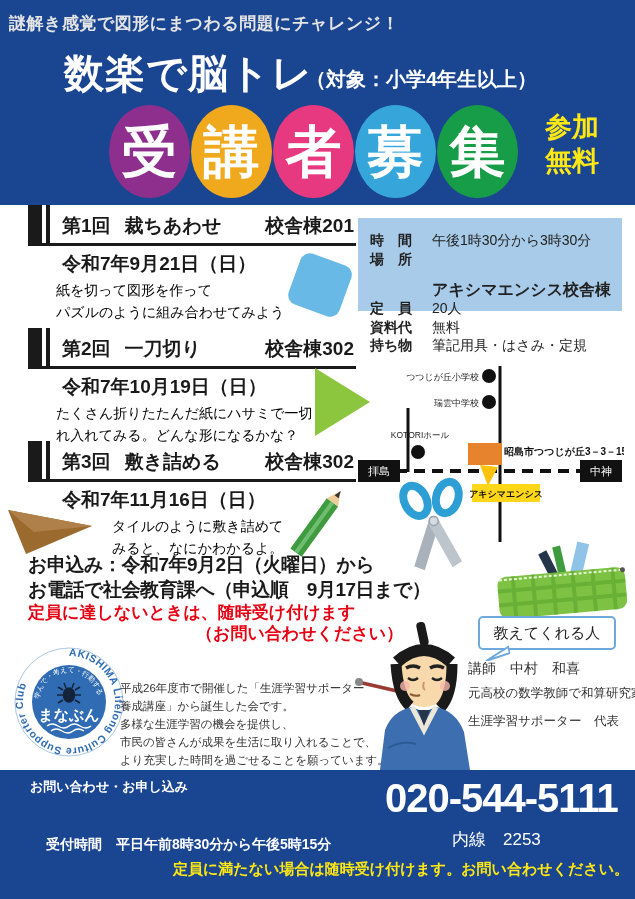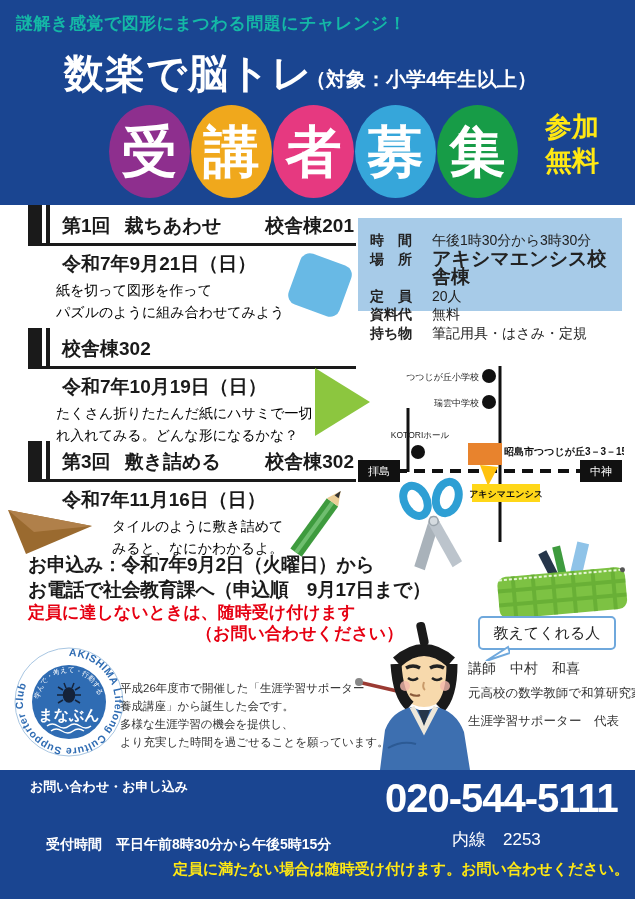--- a/index.html
+++ b/index.html
@@ -1,20 +1,20 @@
 <!DOCTYPE html>
 <html style="--banner_blue: #1A4591; --info_bg: #A7CBE8; --accent_red: #E60012; --free_yellow: #FFE813; --deco_blue: #68B9E5; --deco_green: #8CC63F; --deco_brown: #9A6A2F; --map_orange: #E8832D; --tag_yellow: #FFD718;"><head>
 <meta charset="utf-8">
 <style>
   html,body{margin:0;padding:0;}
   .page{position:relative;width:635px;height:899px;background:#fff;overflow:hidden;
         font-family:"Liberation Sans","DejaVu Sans",sans-serif;color:#1a1a1a;}
   
   .banner{position:absolute;left:0;top:0;width:635px;height:205px;background:var(--banner_blue,#1A4591);}
-  .tagline{position:absolute;left:16px;top:12px;font-size:17px;font-weight:bold;color:#14b8a6;letter-spacing:.5px;}
+  .tagline{position:absolute;left:9px;top:12px;font-size:17px;font-weight:bold;color:#e5e5e5;letter-spacing:.5px;}
   .main-title{position:absolute;left:64px;top:46px;font-size:40px;font-weight:bold;color:#fff;letter-spacing:1px;}
   .subtitle{position:absolute;left:306px;top:66px;font-size:20px;font-weight:bold;color:#fff;}
   .circles{position:absolute;left:109px;top:105px;display:flex;gap:1px;}
   .circle{width:81px;height:93px;border-radius:50%;display:flex;align-items:center;justify-content:center;
           color:#fff;font-size:56px;font-weight:900;line-height:1;}
   .free{position:absolute;left:545px;top:110px;font-size:27px;font-weight:900;color:var(--free_yellow,#FFE813);line-height:34px;}
   
   .session{position:absolute;left:28px;width:328px;}
   .s1{top:213px;}.s2{top:336px;}.s3{top:449px;}
   .s-head{position:relative;display:flex;justify-content:space-between;align-items:flex-end;
@@ -25,21 +25,21 @@
   .s-title,.s-room{font-size:19px;font-weight:bold;white-space:nowrap;}
   .s-name{margin-left:14px;}
   .s-date{font-size:19px;font-weight:bold;margin:5px 0 3px 34px;}
   .s-desc{font-size:14px;color:#000000;line-height:1.55;margin-left:28px;white-space:nowrap;}
   .s3 .s-desc{margin-left:84px;}
   
   .infobox{position:absolute;left:358px;top:218px;width:264px;height:93px;box-sizing:border-box;
            background:var(--info_bg,#A7CBE8);padding:13px 10px 0 12px;}
   .inforow{display:flex;font-size:14px;line-height:18.5px;color:#222;}
   .inforow .lab{width:62px;flex:none;font-weight:bold;}
-  .inforow.boldval .val{font-weight:bold;font-size:19px;}
+  .inforow.boldval .val{font-weight:bold;font-size:16px;margin-top:31px;}
   
   .map{position:absolute;left:356px;top:360px;}
   
   .app{position:absolute;left:28px;top:552px;white-space:nowrap;}
   .app .l{font-size:19px;font-weight:bold;line-height:25px;letter-spacing:-.5px;}
   .app .n{font-size:17px;font-weight:bold;line-height:21px;color:var(--accent_red,#E60012);}
   .app .n2{margin-left:168px;}
   
   .club-logo{position:absolute;left:13px;top:646px;}
   .club-desc{position:absolute;left:120px;top:679px;font-size:11.5px;line-height:18px;color:#333;white-space:nowrap;}
@@ -103,20 +103,21 @@
         <div>パズルのように組み合わせてみよう</div>
     </div>
   </div>
 
   <div class="session s2">
     <div class="s-head">
       <span class="bars">
           <span class="bar1"></span>
           <span class="bar2"></span>
         </span>
+      <span class="s-title"><span>第2回</span><span class="s-name">一刀切り</span></span>
       <span class="s-room">校舎棟302</span>
     </div>
     <div class="s-date">令和7年10月19日（日）</div>
     <div class="s-desc">
       <div>たくさん折りたたんだ紙にハサミで一切</div>
         <div>れ入れてみる。どんな形になるかな？</div>
     </div>
   </div>
 
   <div class="session s3">
@@ -248,20 +249,21 @@
       <path d="M50,44 l-5,-3 M50,49 l-6,0 M50,54 l-5,3 M62,44 l5,-3 M62,49 l6,0 M62,54 l5,3 M53,42 l-2,-5 M59,42 l2,-5" fill="none"></path>
     </g>
     <text x="56" y="74" font-size="15" font-weight="bold" fill="#fff" text-anchor="middle">まなぶん</text>
     <path d="M34,80 q5,-4 11,0 t11,0 t11,0 t11,0" stroke="#fff" stroke-width="1.5" fill="none"></path>
     <path d="M38,85 q5,-4 11,0 t11,0 t11,0" stroke="#fff" stroke-width="1.5" fill="none"></path>
   </svg>
   <div class="club-desc">
     <div>平成26年度市で開催した「生涯学習サポーター</div>
     <div>養成講座」から誕生した会です。</div>
     <div>多様な生涯学習の機会を提供し、</div>
+    <div>市民の皆さんが成果を生活に取り入れることで、</div>
     <div>より充実した時間を過ごせることを願っています。</div>
   </div>
 
   <svg class="deco" style="left:352px;top:618px;" width="126" height="152" viewBox="0 0 126 152">
     <path d="M6,64 L58,76" stroke="#9B3A32" stroke-width="3.5" fill="none"></path>
     <circle cx="7" cy="64" r="4" fill="#888"></circle>
     <ellipse cx="72" cy="58" rx="28" ry="31" fill="#F7D9AC"></ellipse>
     <path d="M44,46 Q46,78 58,88" stroke="#1a1a1a" stroke-width="11" fill="none"></path>
     <path d="M100,46 Q100,78 88,90" stroke="#1a1a1a" stroke-width="11" fill="none"></path>
     <path d="M45,44 Q72,20 99,44" stroke="#1a1a1a" stroke-width="12" fill="none"></path>

